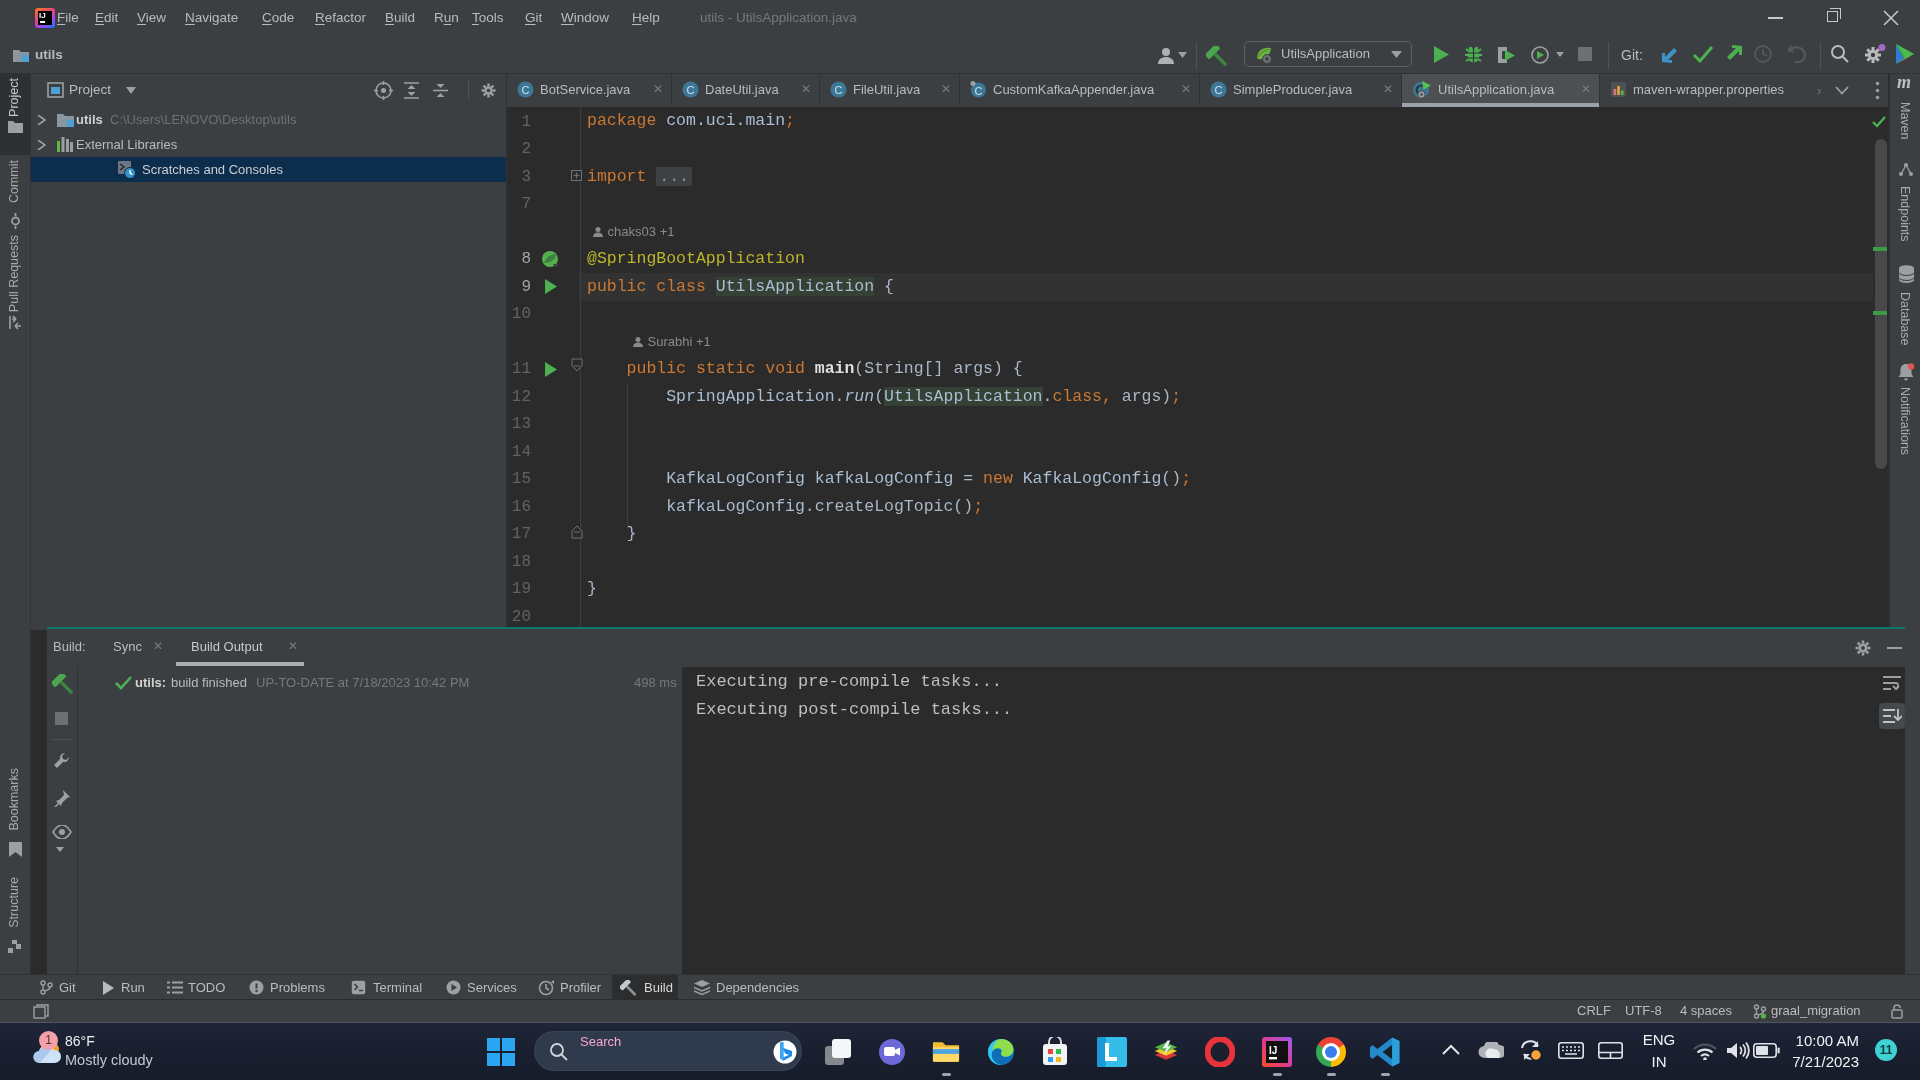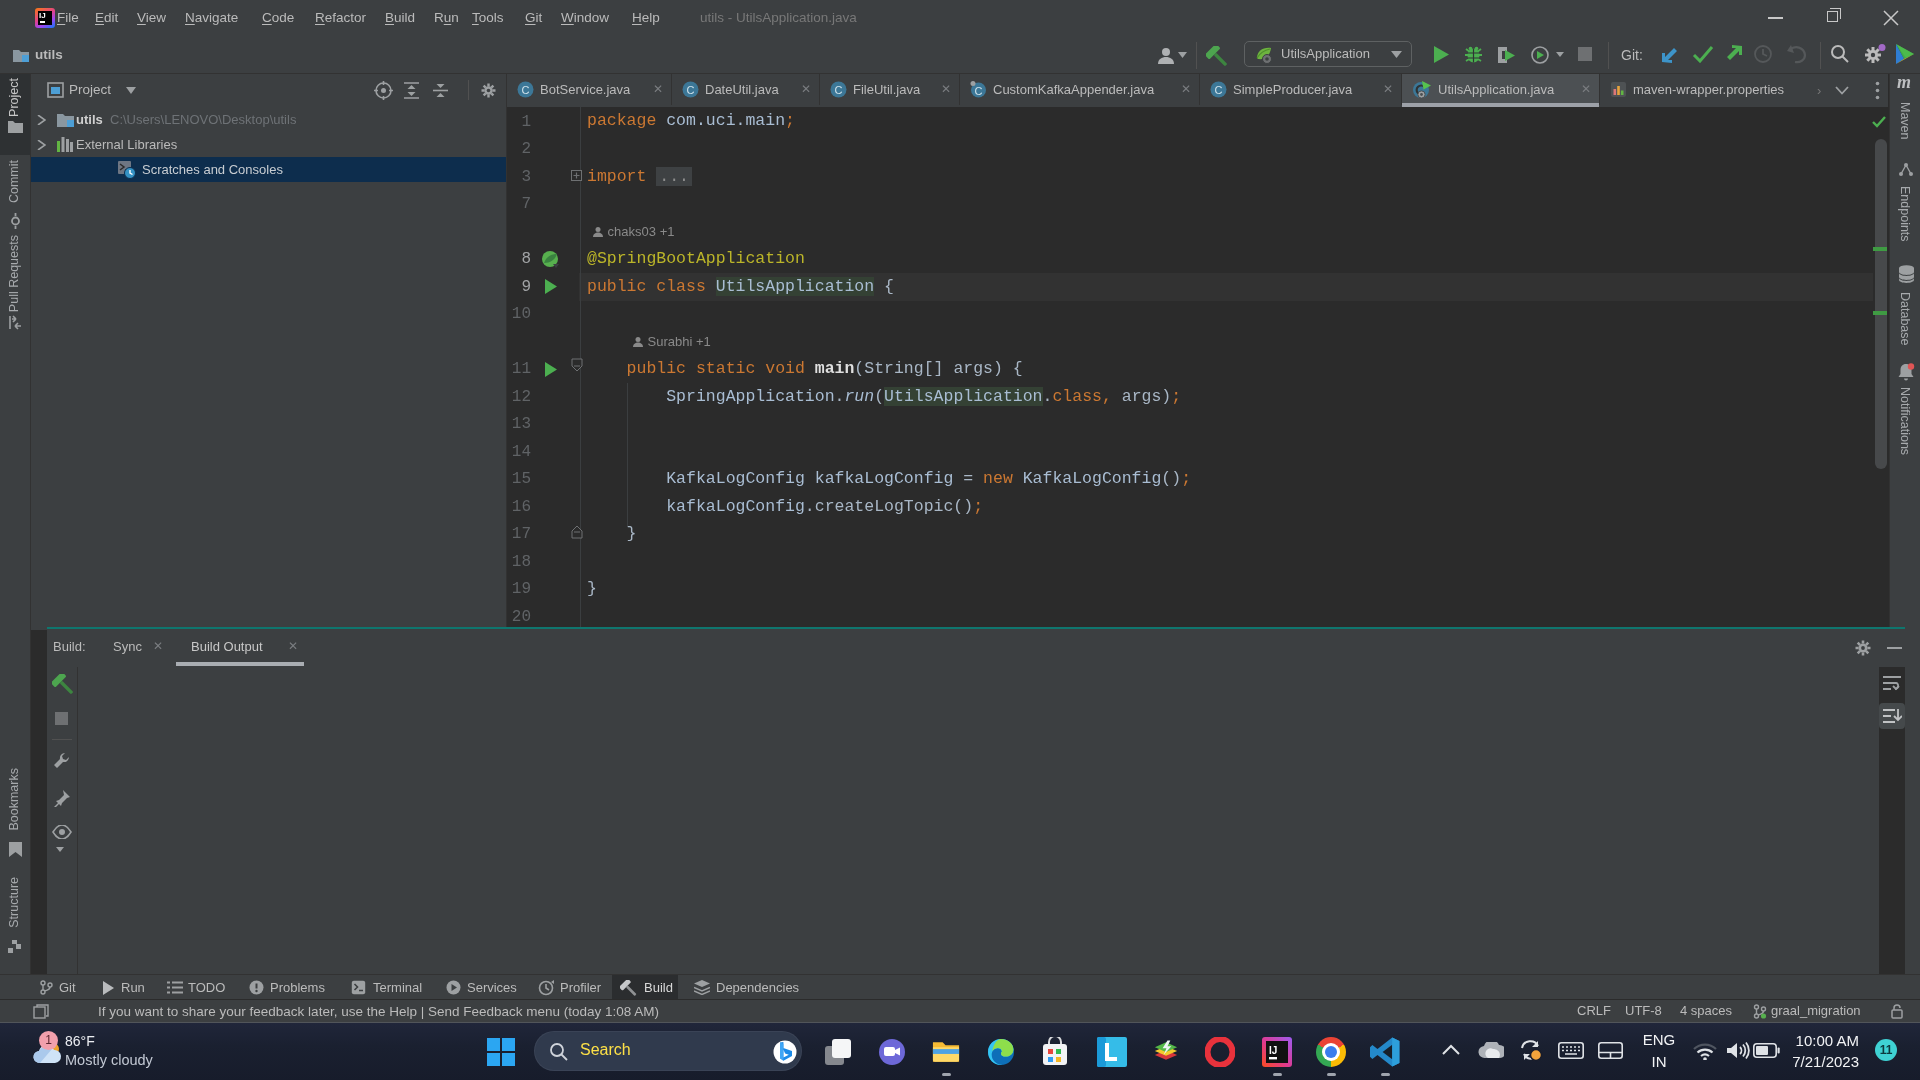--- a/index.html
+++ b/index.html
@@ -527,20 +527,33 @@
       <path d="M10 1 l7 7 -3 1 -5 5 -1 3 -2 -2 -5 5 -1 -1 5 -5 -2 -2 3 -1 5 -5 z" fill="#9da0a2"></path>
     </svg>
     <svg class="abs" style="left:5px;top:158px;" width="20" height="14" viewBox="0 0 20 14">
       <path d="M1 7 C4 2 8 0 10 0 s6 2 9 7 c-3 5 -7 7 -9 7 s-6 -2 -9 -7 z" fill="none" stroke="#9da0a2" stroke-width="1.6"></path>
       <circle cx="10" cy="7" r="3" fill="#9da0a2"></circle>
     </svg>
     <svg class="abs" style="left:9px;top:180px;" width="9" height="6">
           <path d="M0 0 h8 l-4 5 z" fill="#9da0a2"></path>
         </svg>
   </div>
+  <div id="buildleft">
+    <svg class="abs" style="left:36px;top:9px;" width="17" height="14">
+          <path d="M1 7 L6 12 L16 1" stroke="#4caf50" stroke-width="2.6" fill="none"></path>
+        </svg>
+    <span class="abs" style="left:56px;top:8px;font-weight:bold;color:#d2d2d2;">utils:</span>
+    <span class="abs" style="left:92px;top:8px;color:#bbbbbb;">build finished</span>
+    <span class="abs" style="left:177px;top:8px;color:#787878;">UP-TO-DATE at 7/18/2023 10:42 PM</span>
+    <span class="abs" style="left:555px;top:8px;color:#787878;">498 ms</span>
+  </div>
+  <div id="console">
+    <div class="abs" style="left:14px;top:5px;">Executing pre-compile tasks...</div>
+    <div class="abs" style="left:14px;top:33px;">Executing post-compile tasks...</div>
+  </div>
   <div id="congut">
     <svg class="abs" style="left:3px;top:8px;" width="20" height="17" viewBox="0 0 20 17">
       <path d="M1 2 h18 M1 8 h13 M1 14 h8" stroke="#9da0a2" stroke-width="1.8"></path>
       <path d="M14 8 c3 0 3 6 -1 6" stroke="#9da0a2" stroke-width="1.8" fill="none"></path>
       <path d="M11 11 l3 3 3 -3" stroke="#9da0a2" stroke-width="1.8" fill="none"></path>
     </svg>
     <div class="abs" style="left:0px;top:36px;width:26px;height:26px;background:#45494b;border-radius:4px;"></div>
     <svg class="abs" style="left:3px;top:41px;" width="20" height="17" viewBox="0 0 20 17">
       <path d="M1 2 h12 M1 8 h8 M1 14 h12" stroke="#c0c2c4" stroke-width="1.8"></path>
       <path d="M16 1 v10 M12 8 l4 4 4 -4" stroke="#c0c2c4" stroke-width="1.8" fill="none"></path>
@@ -599,21 +612,20 @@
     <path d="M0 7.5 L8 11 L16 7.5 M0 11 L8 14.5 L16 11" stroke="#9da0a2" stroke-width="1.4" fill="none"></path>
   </svg>
   <span class="twitem" style="left:716px;">Dependencies</span>
 </div>
 
 <div class="abs" id="statusbar">
   <svg class="abs" style="left:33px;top:4px;" width="16" height="15" viewBox="0 0 16 15">
     <rect x="1" y="3" width="11" height="11" fill="none" stroke="#9da0a2" stroke-width="1.4"></rect>
     <path d="M4 3 v-2 h11 v11 h-2" fill="none" stroke="#9da0a2" stroke-width="1.4"></path>
   </svg>
-  <span class="abs" style="left:98px;top:4px;font-size:13.5px;">If you want to share your feedback later, use the Help | Send Feedback menu (today 1:08 AM)</span>
   <span class="abs" style="left:1577px;top:3px;font-size:13px;">CRLF</span>
   <span class="abs" style="left:1625px;top:3px;font-size:13px;">UTF-8</span>
   <span class="abs" style="left:1680px;top:3px;font-size:13px;">4 spaces</span>
   <svg class="abs" style="left:1752px;top:4px;" width="15" height="15" viewBox="0 0 14 15">
     <circle cx="4" cy="3" r="2" fill="none" stroke="#9da0a2" stroke-width="1.4"></circle>
     <circle cx="4" cy="12" r="2" fill="none" stroke="#9da0a2" stroke-width="1.4"></circle>
     <circle cx="11" cy="5" r="2" fill="none" stroke="#9da0a2" stroke-width="1.4"></circle>
     <path d="M4 5 v5 M11 7 c0 3 -3 3 -5 4" stroke="#9da0a2" stroke-width="1.4" fill="none"></path>
     <circle cx="11" cy="12" r="2.6" fill="#57b04e"></circle>
   </svg>
@@ -640,21 +652,21 @@
     <rect x="15" y="0" width="13" height="13" fill="#2ba6f2"></rect>
     <rect x="0" y="15" width="13" height="13" fill="#2ba6f2"></rect>
     <rect x="15" y="15" width="13" height="13" fill="#2ba6f2"></rect>
   </svg>
 
   <div class="abs" style="left:534px;top:8px;width:268px;height:40px;background:#303a4d;border:1px solid #46506173;border-radius:20px;">
     <svg class="abs" style="left:14px;top:10px;" width="20" height="20" viewBox="0 0 20 20">
       <circle cx="8" cy="8" r="6" fill="none" stroke="#cfd3da" stroke-width="1.8"></circle>
       <path d="M12.5 12.5 L18 18" stroke="#cfd3da" stroke-width="1.8"></path>
     </svg>
-    <div class="abs" style="left:45px;top:9px;color:#fde047;font-size:16px;">Search</div>
+    <div class="abs" style="left:45px;top:2px;color:#f9a8d4;font-size:13px;">Search</div>
     <svg class="abs" style="left:238px;top:8px;" width="24" height="24" viewBox="0 0 24 24">
       <circle cx="12" cy="12" r="11.5" fill="#fff"></circle>
       <path d="M7 2.5 v15.8 l3.4 2.5 8.6 -4.7 v-5 l-9.4 -3.3 2.5 5.6 3.7 1.3 -5.4 2.9 v-15.7 z" fill="#1b8ae8"></path>
       <path d="M7 2.5 l3.4 1.2 v16.9 l-3.4 -2.3 z" fill="#3fa5f5"></path>
     </svg>
   </div>
 
   <svg class="tbicon" style="left:823px;" width="30" height="30" viewBox="0 0 30 30">
     <rect x="2" y="9" width="19" height="19" rx="3" fill="#85888e"></rect>
     <rect x="9" y="2" width="19" height="19" rx="3" fill="#f5f6f7"></rect>

